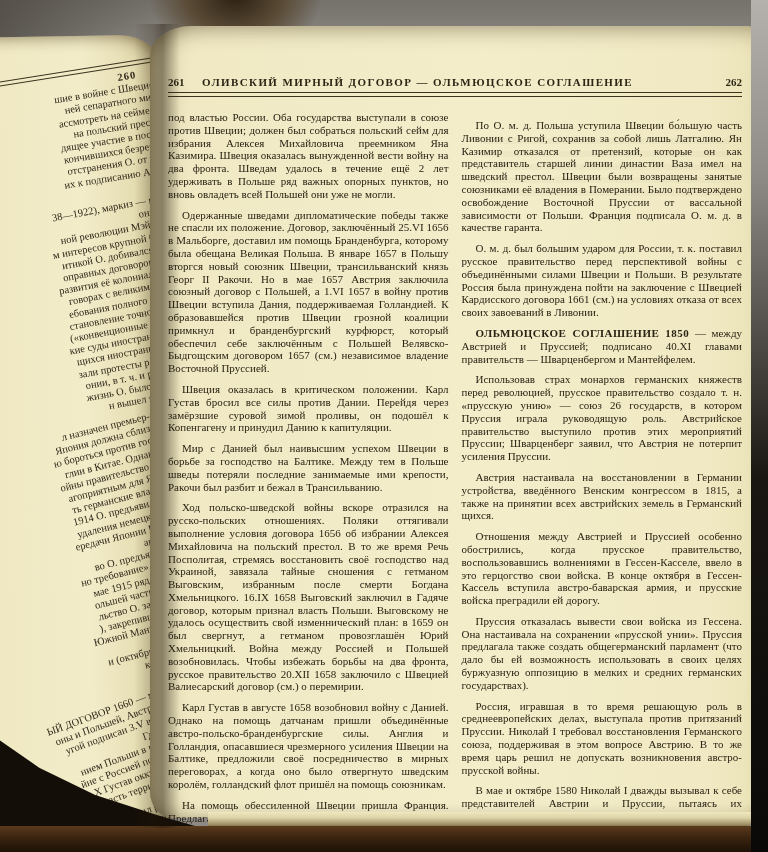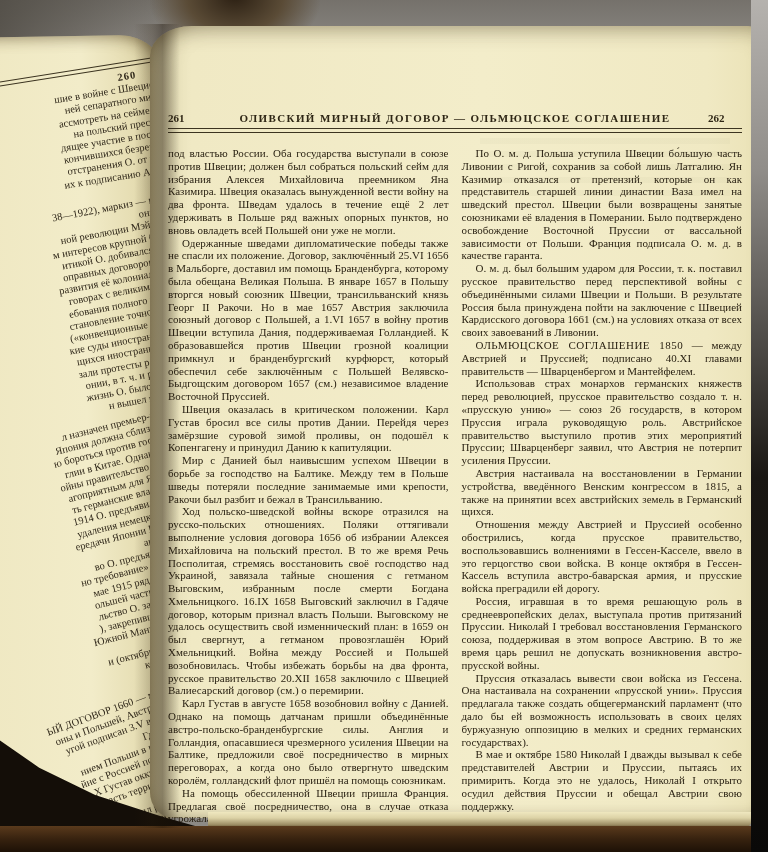--- a/index.html
+++ b/index.html
@@ -37,30 +37,30 @@
          background:linear-gradient(90deg,rgba(40,28,10,0) 0%,rgba(40,28,10,.22) 40%,rgba(28,18,6,.38) 62%,rgba(40,28,10,0) 100%);}
   
   .page-right{position:absolute;left:150px;top:26px;width:606px;height:792px;
          border-radius:42px 8px 10px 24px / 30px 8px 12px 26px;
          background:linear-gradient(90deg,#cfc69c 0px,#e6dfb8 12px,#f0e9c4 42px,#f3edca 55%,#f0e9c3 92%,#ebe3b8 100%);
          box-shadow:inset 20px 0 28px -16px rgba(60,44,18,.55), inset 0 16px 20px -12px rgba(70,55,25,.35), inset 0 -10px 14px -10px rgba(70,55,25,.3);}
   .ghost{position:absolute;left:330px;top:112px;width:250px;height:64px;opacity:.5;
          background:repeating-linear-gradient(180deg,rgba(110,115,80,.08) 0 6px,rgba(110,115,80,0) 6px 13px);}
   .rp-inner{position:absolute;left:18px;right:14px;top:50px;color:#2b2314;}
   .rp-header{display:flex;justify-content:space-between;align-items:baseline;font-weight:700;font-size:11px;color:#2e2615;}
-  .rp-title{letter-spacing:1.4px;text-align:center;flex:1;}
+  .rp-title{letter-spacing:1.4px;text-align:left;flex:1;}
   .rp-pn{width:34px;}
-  .rp-pn.r{margin-top:36px;}
+  .rp-pn.r{text-align:right;}
   .rp-rule{height:3px;border-top:1px solid #3c3420;border-bottom:1px solid #3c3420;margin-top:4px;margin-bottom:14px;}
   .rp-cols{display:flex;gap:13px;}
   .col{width:284px;text-align:justify;font-size:11px;line-height:12.8px;}
   .col p{margin:0;}
-  .col p.ind{text-indent:14px;}
+  .col p.ind{text-indent:14px;margin-top:8px;}
   .it{}
-  .bd{font-weight:400;letter-spacing:.5px;}
+  .bd{font-weight:700;letter-spacing:.5px;}
 </style>
 </head>
 <body>
 
 <div class="scene">
   <div class="bg-topleft"></div>
   <div class="spine-notch"></div>
 
   <div class="page-left">
     <div class="lp-text">
@@ -157,22 +157,22 @@
             <p class="ind"><span>На помощь обессиленной Швеции пришла Франция. Предлагая своё посредничество, она в случае отказа угрожала начать военные действия против Австрии. Воюющие стороны приняли французское посредничество.</span></p>
             <p class="ind"><span>Мирные переговоры начались в январе 1660 в м. Олива. Дания не участвовала в Оливском конгрессе, т. к. вела с Швецией непосредственные переговоры в Копенгагене. Заключение О. м. д. было ускорено смертью шведского короля Карла X Густава.</span></p>
           </div>
         <div class="col" id="col-right">
             <p class="ind"><span>По О. м. д. Польша уступила Швеции бо́льшую часть Ливонии с Ригой, сохранив за собой лишь Латгалию. Ян Казимир отказался от претензий, которые он как представитель старшей линии династии Ваза имел на шведский престол. Швеции были возвращены занятые союзниками её владения в Померании. Было подтверждено освобождение Восточной Пруссии от вассальной зависимости от Польши. Франция подписала О. м. д. в качестве гаранта.</span></p>
             <p class="ind"><span>О. м. д. был большим ударом для России, т. к. поставил русское правительство перед перспективой войны с объединёнными силами Швеции и Польши. В результате Россия была принуждена пойти на заключение с Швецией </span><span class="it">Кардисского договора 1661</span><span> (см.) на условиях отказа от всех своих завоеваний в Ливонии.</span></p>
             <p class="ind"><span class="bd">ОЛЬМЮЦСКОЕ СОГЛАШЕНИЕ 1850</span><span> — между Австрией и Пруссией; подписано 40.XI главами правительств — Шварценбергом и Мантейфелем.</span></p>
             <p class="ind"><span>Использовав страх монархов германских княжеств перед революцией, прусское правительство создало т. н. «прусскую унию» — союз 26 государств, в котором Пруссия играла руководящую роль. Австрийское правительство выступило против этих мероприятий Пруссии; Шварценберг заявил, что Австрия не потерпит усиления Пруссии.</span></p>
             <p class="ind"><span>Австрия настаивала на восстановлении в Германии устройства, введённого Венским конгрессом в 1815, а также на принятии всех австрийских земель в Германский щихся.</span></p>
             <p class="ind"><span>Отношения между Австрией и Пруссией особенно обострились, когда прусское правительство, воспользовавшись волнениями в Гессен-Касселе, ввело в это герцогство свои войска. В конце октября в Гессен-Кассель вступила австро-баварская армия, и прусские войска преградили ей дорогу.</span></p>
+            <p class="ind"><span>Пруссия отказалась вывести свои войска из Гессена. Она настаивала на сохранении «прусской унии». Пруссия предлагала также создать общегерманский парламент (что дало бы ей возможность использовать в своих целях буржуазную оппозицию в мелких и средних германских государствах).</span></p>
             <p class="ind"><span>Россия, игравшая в то время решающую роль в среднеевропейских делах, выступала против притязаний Пруссии. Николай I требовал восстановления Германского союза, поддерживая в этом вопросе Австрию. В то же время царь решил не допускать возникновения австро-прусской войны.</span></p>
-            <p class="ind"><span>Пруссия отказалась вывести свои войска из Гессена. Она настаивала на сохранении «прусской унии». Пруссия предлагала также создать общегерманский парламент (что дало бы ей возможность использовать в своих целях буржуазную оппозицию в мелких и средних германских государствах).</span></p>
             <p class="ind"><span>В мае и октябре 1580 Николай I дважды вызывал к себе представителей Австрии и Пруссии, пытаясь их примирить. Когда это не удалось, Николай I открыто осудил действия Пруссии и обещал Австрии свою поддержку.</span></p>
             <p class="ind"><span>В ноябре 1850 прусская дипломатия безуспешно пыталась найти помощь у Англии.</span></p>
             <p class="ind"><span>Франция, в расчёты которой также не входило содействовать усилению Пруссии, оказывала на неё дипломатическое давление, добиваясь отказа от планов объединения Германии. Французские дипломаты называли «прусскую унию» «плохо прикрытой, непозволительной системой прусских приращений». Пруссия оказалась в дипломатической изоляции.</span></p>
           </div>
       </div>
     </div>
   </div>
 
   <div class="gutter"></div>
   <div class="corner-dark"></div>

